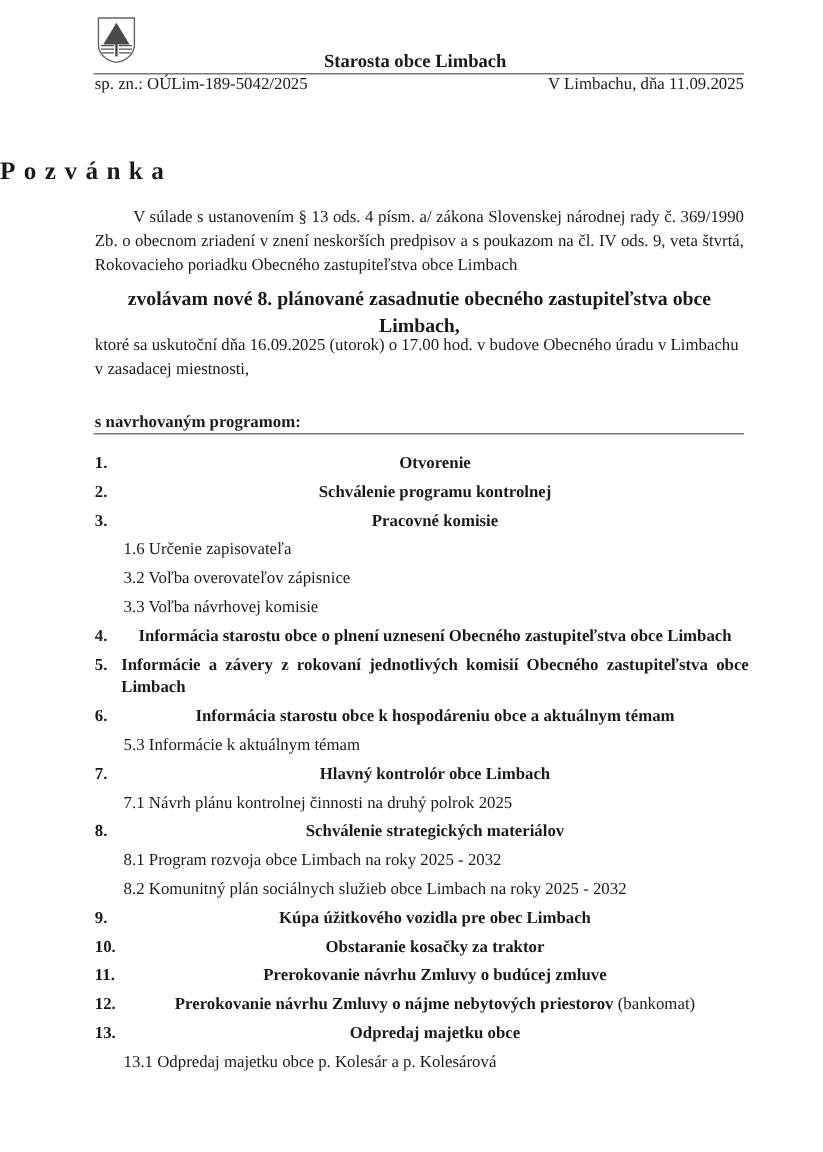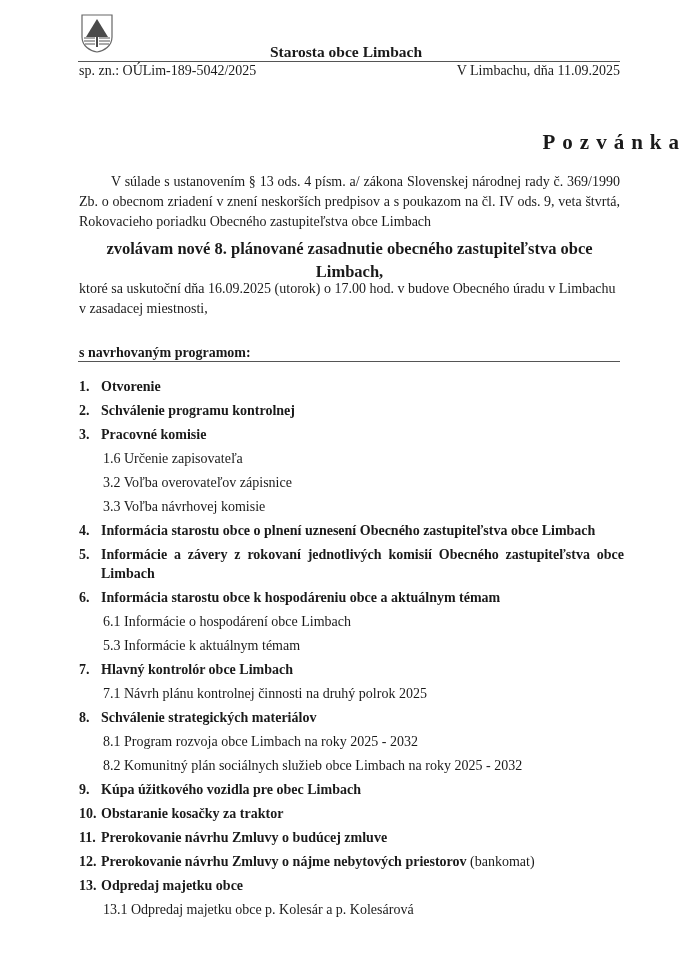--- a/index.html
+++ b/index.html
@@ -6,31 +6,31 @@
     body {
       width: 686px; height: 960px; background: #ffffff; position: relative; overflow: hidden;
       font-family: "Liberation Serif", "DejaVu Serif", serif; color: #1a1a1a;
     }
     .abs { position: absolute; }
     .logo { left: 80px; top: 13px; width: 34px; height: 40px; }
     .hdr-title { left: 0; width: 612px; top: 43px; text-align: center; font-weight: bold; font-size: 15.5px; padding-left: 80px; box-sizing: border-box; }
     .hdr-rule { left: 78px; top: 61px; width: 542px; height: 1px; background: #555; }
     .ref { left: 79px; top: 63px; font-size: 14px; }
     .place-date { right: 66px; top: 63px; font-size: 14px; }
-    .title { left: 0; width: 686px; top: 130px; text-align: right; font-weight: bold; font-size: 21px; letter-spacing: 7px; }
+    .title { left: 0; width: 686px; top: 130px; text-align: left; font-weight: bold; font-size: 21px; letter-spacing: 7px; }
     .intro { left: 79px; top: 172px; width: 541px; font-size: 14px; line-height: 20px; text-align: justify; }
     .intro .indent { display: inline-block; width: 32px; }
     .convene { left: 79px; top: 237px; width: 541px; text-align: center; font-weight: bold; font-size: 16.5px; line-height: 23px; }
     .when { left: 79px; top: 279px; width: 545px; font-size: 14px; line-height: 20px; }
     .prog-label { left: 79px; top: 345px; font-weight: bold; font-size: 14px; }
     .prog-rule { left: 78px; top: 361px; width: 542px; height: 1px; background: #555; }
     .agenda { left: 79px; top: 377px; width: 545px; font-size: 14px; }
     .item { display: flex; line-height: 19px; margin-bottom: 5px; }
     .item .num { width: 22px; flex: 0 0 22px; font-weight: bold; }
-    .item .txt { font-weight: bold; flex: 1; }
+    .item .txt { font-weight: bold; flex: 1; text-align: center; }
     .item .txt.justify { text-align: justify; text-align-last: left; }
     .item .txt .note { font-weight: normal; }
     .sub { padding-left: 24px; line-height: 19px; margin-bottom: 5px; }
   </style>
 </head>
 <body>
 
 <div class="abs logo">
   <svg width="34" height="40" viewBox="0 0 34 40">
     <path d="M2 2 H32 V24 C32 33 24 38 17 39 C10 38 2 33 2 24 Z" fill="#fff" stroke="#666" stroke-width="1.2"></path>
@@ -84,21 +84,20 @@
       <span class="txt"><span>Informácia starostu obce o plnení uznesení Obecného zastupiteľstva obce Limbach</span></span>
     </div>
     <div class="item">
       <span class="num">5.</span>
       <span class="txt justify"><span>Informácie a závery z rokovaní jednotlivých komisií Obecného zastupiteľstva obce Limbach</span></span>
     </div>
     <div class="item">
       <span class="num">6.</span>
       <span class="txt"><span>Informácia starostu obce k hospodáreniu obce a aktuálnym témam</span></span>
     </div>
-    <div class="sub">6.1 Informácie o hospodárení obce Limbach</div>
     <div class="sub">5.3 Informácie k aktuálnym témam</div>
     <div class="item">
       <span class="num">7.</span>
       <span class="txt"><span>Hlavný kontrolór obce Limbach</span></span>
     </div>
     <div class="sub">7.1 Návrh plánu kontrolnej činnosti na druhý polrok 2025</div>
     <div class="item">
       <span class="num">8.</span>
       <span class="txt"><span>Schválenie strategických materiálov</span></span>
     </div>

